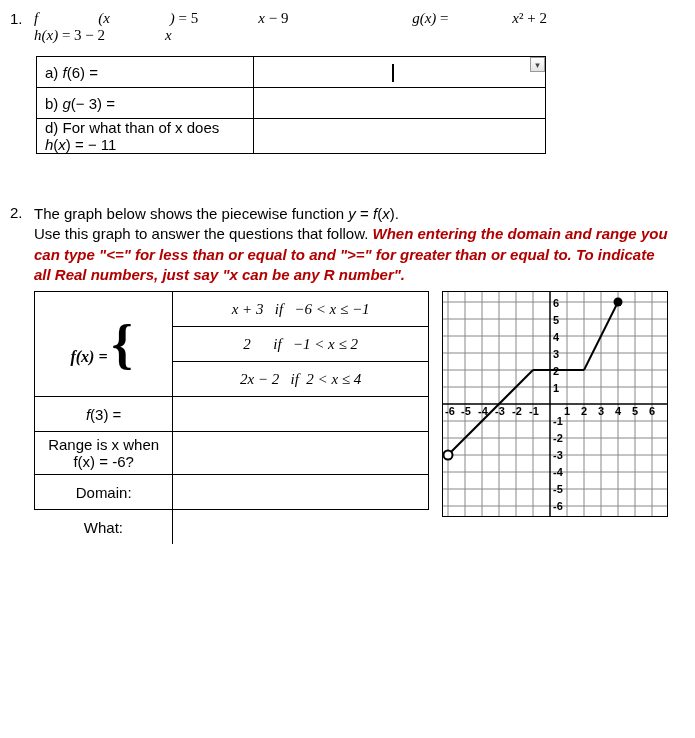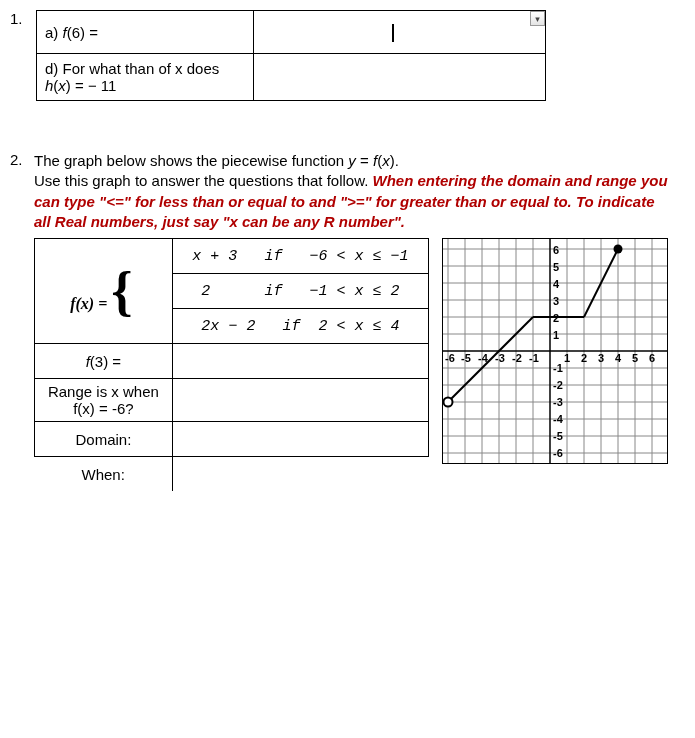--- a/index.html
+++ b/index.html
@@ -41,21 +41,21 @@
   }
   .func-line span .rm { font-style: normal; }
 
   table.q1 {
     border-collapse: collapse;
     width: 510px;
     margin-left: 2px;
   }
   table.q1 td {
     border: 1px solid #000;
-    padding: 6px 8px;
+    padding: 0 8px;
     vertical-align: middle;
     height: 30px;
     font-family: Arial, sans-serif;
   }
   table.q1 td.label-cell { width: 200px; }
   table.q1 td.input-cell { position: relative; }
 
   .caret-box {
     width: 13px;
     height: 13px;
@@ -97,45 +97,54 @@
   }
   table.q2a td {
     border:1px solid #000;
     padding:4px 6px;
     font-family: Liberation Sans, sans-serif;
     text-align:center;
     vertical-align:middle;
     height:26px;
   }
   table.q2a td.lbl { width:130px; }
-  table.q2a td.piece { font-style: italic; font-family: Liberation Mono, monospace; width:260px;}
+  table.q2a td.piece { font-style: italic; font-family: Liberation Serif, serif; width:260px;}
   .brace-cell { font-size:54px; font-family:"Times New Roman",serif; line-height:0.9; font-style:normal; padding:0 4px 0 0;}
 
   svg.graph { border:1px solid #000; background:#fff;}
   .grid-line { stroke:#888; stroke-width:1; }
   .axis-line { stroke:#000; stroke-width:1.5;}
   .func-poly { stroke:#000; stroke-width:2; fill:none;}
   .tick-text { font-size:11px; font-family:Arial; font-weight:bold;}
 </style>
 </head>
 <body>
 
 <div class="question-block">
   <div class="question-row">
     <div class="q-num">1.</div>
     <div class="q-body">
+      <div class="func-line">
+        <span class="italic"><span class="fn-f">f</span>(<span>x</span>) <span class="rm">= 5</span>x <span class="rm">− 9</span></span>
+        <span class="italic">g(x) <span class="rm">=</span> x<span class="rm">² + 2</span></span>
+        <span class="italic">h(x) <span class="rm">= 3 − 2</span>x</span>
+      </div>
 
       <div style="position:relative;">
       <table class="q1">
         <tbody>
               <tr>
           <td class="label-cell">a) <span class="italic">f</span>(6) =</td>
           <td class="input-cell">
             <span class="text-cursor"></span>
           </td>
+        </tr>
+        <tr>
+          <td class="label-cell">b) <span class="italic">g</span>(− 3) =</td>
+          <td class="input-cell"></td>
         </tr>
         <tr>
           <td class="label-cell">
             <div>d) For what than of x does</div>
             <div><span class="italic">h</span>(<span class="italic">x</span>) = − 11</div>
           </td>
           <td class="input-cell"></td>
         </tr>
       </tbody>
           </table>
@@ -180,21 +189,21 @@
                 <div>Range is x when</div>
                 <div>f(x) = -6?</div>
               </td>
               <td></td>
             </tr>
             <tr>
               <td class="lbl">Domain:</td>
               <td></td>
             </tr>
             <tr>
-              <td class="lbl" style="border-bottom:none;border-left:none;">When:</td>
+              <td class="lbl" style="border-bottom:none;border-left:none;">What:</td>
               <td style="border-bottom:none;border-right:none;"></td>
             </tr>
           </tbody>
             </table>
         </div>
 
         <div class="q2-graph">
           <svg class="graph" width="224" height="224" viewBox="0 0 224 224">
 
             <g>

